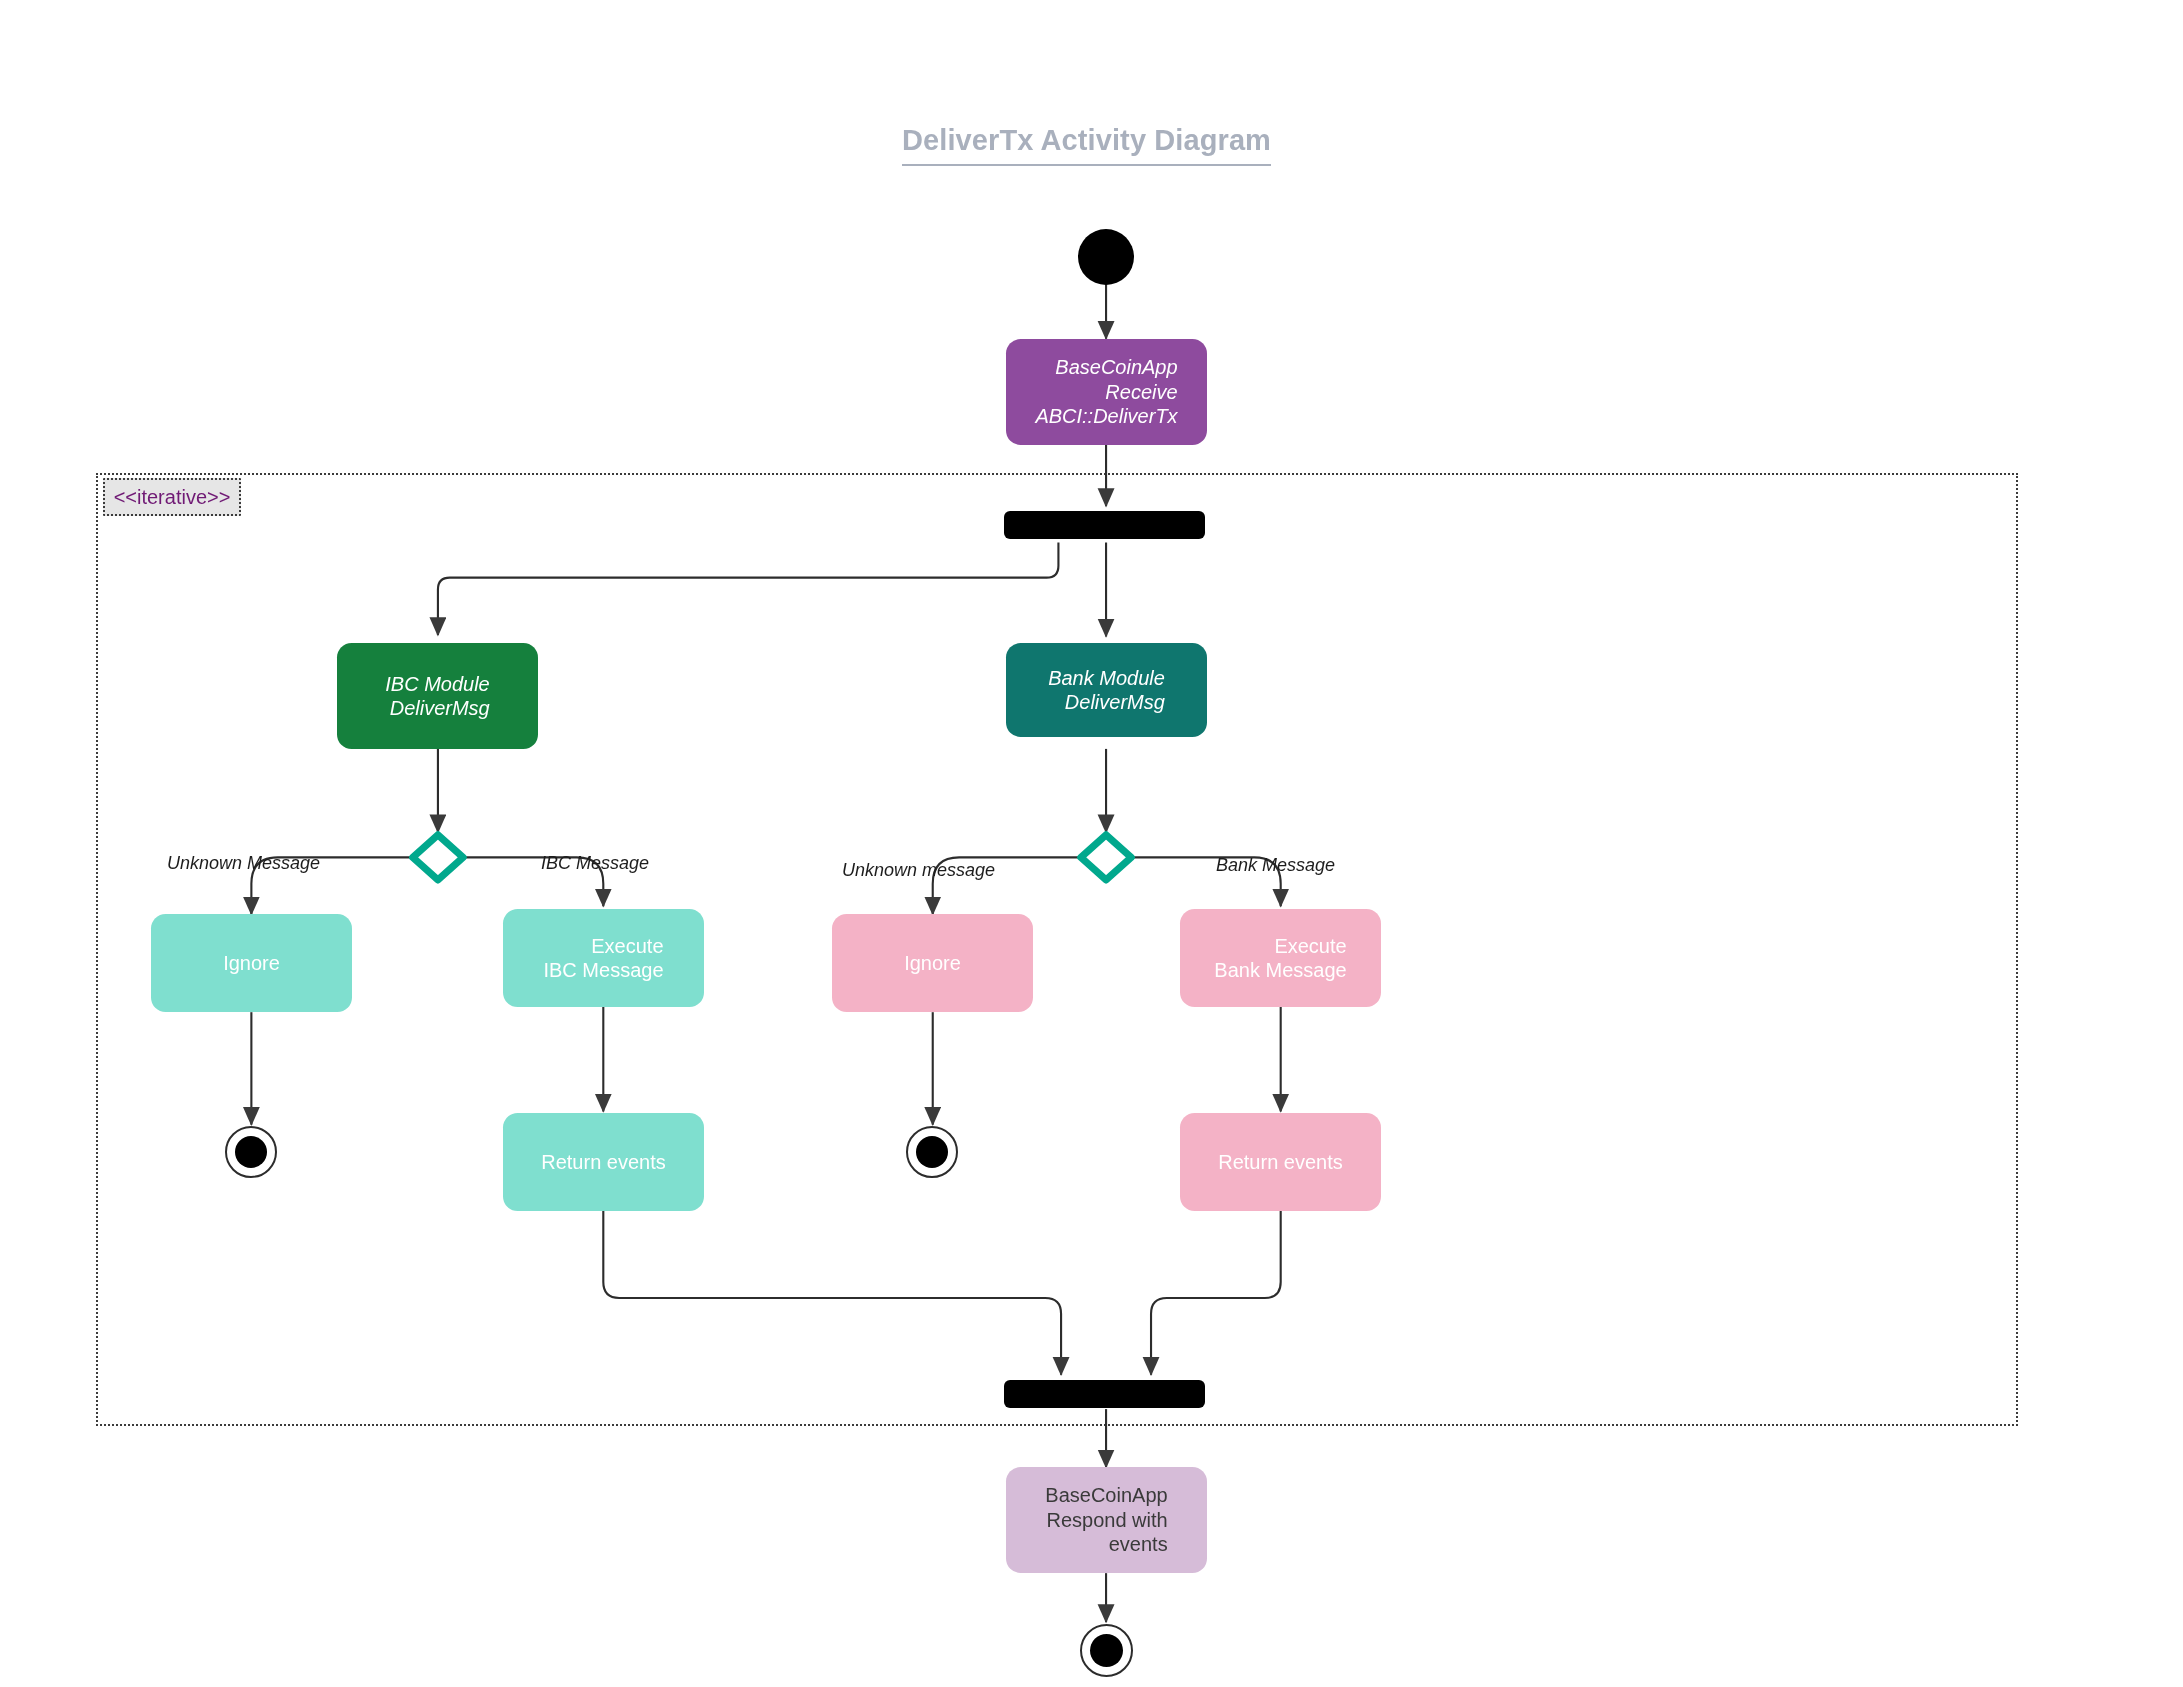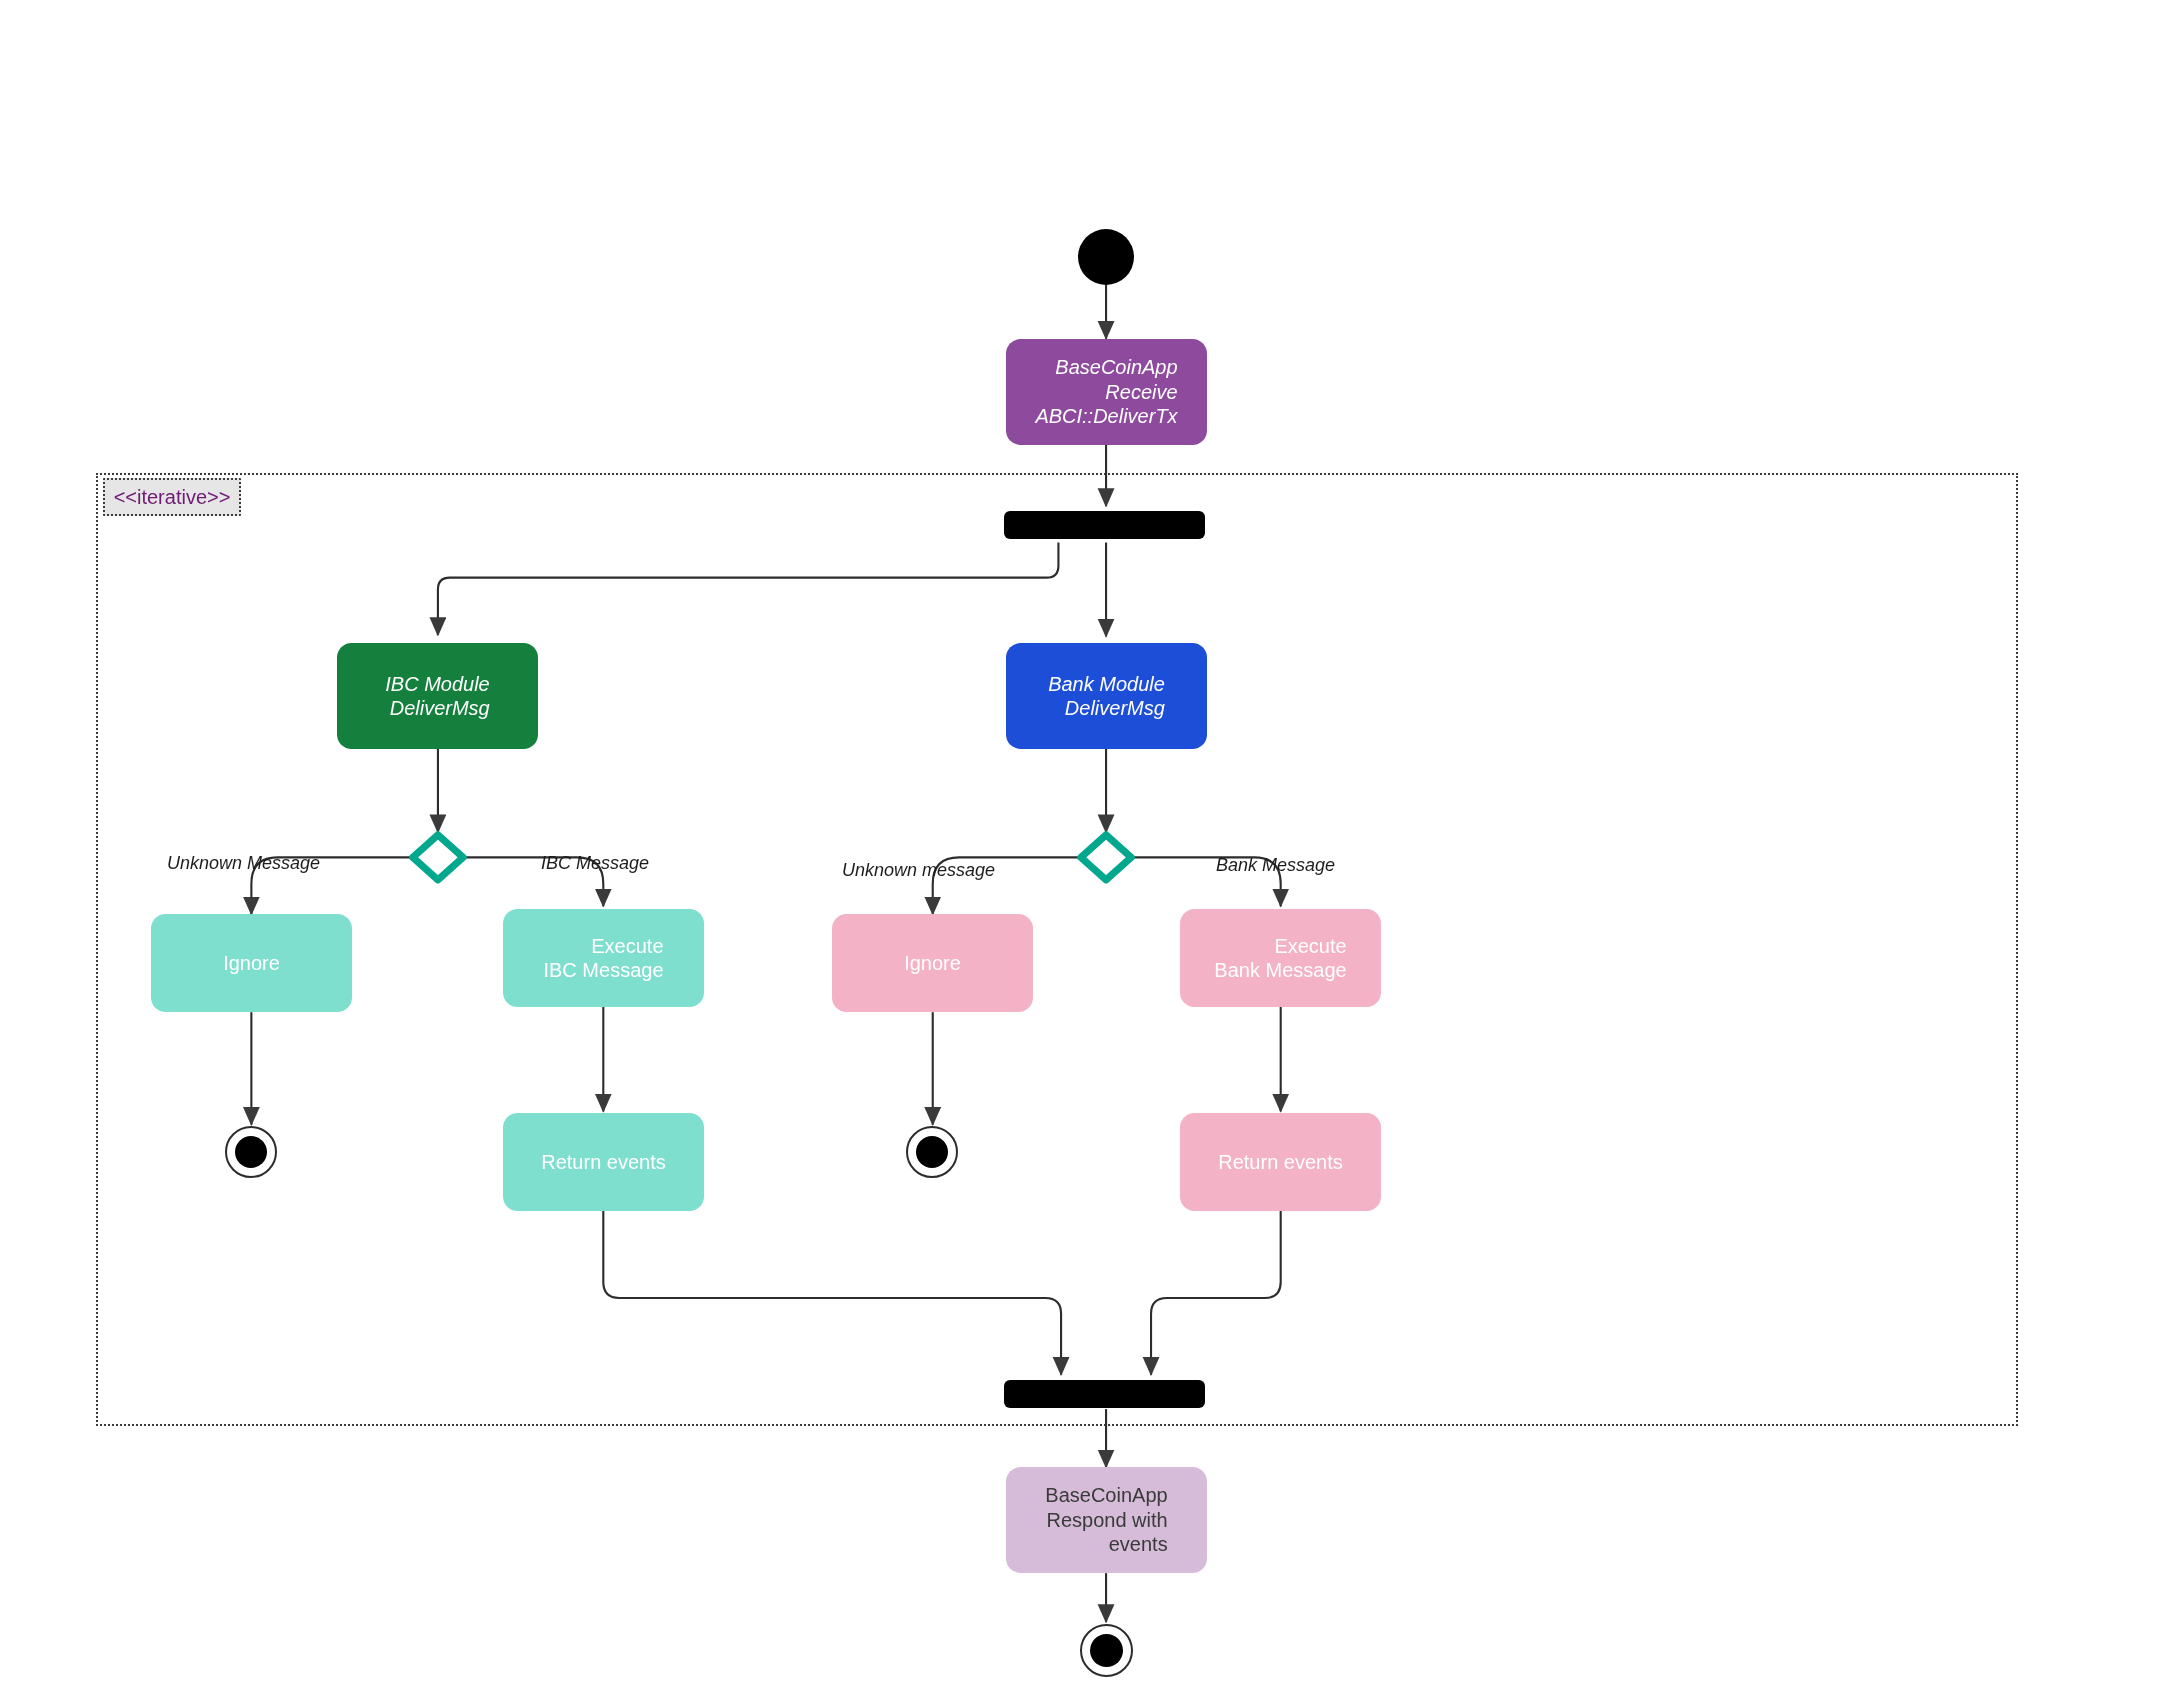--- a/index.html
+++ b/index.html
@@ -100,20 +100,21 @@
     position: absolute;
     background: #000000;
     border-radius: 6px;
   }
 </style>
 </head>
 <body>
 
 <div id="canvas">
 
+  <div class="title" style="left:902px; top:124px;">DeliverTx Activity Diagram</div>
 
   <div class="frame" style="left:96px; top:473px; width:1922px; height:953px;"></div>
   <div class="frame-tag" style="left:103px; top:478px; width:138px; height:38px;">&lt;&lt;iterative&gt;&gt;</div>
 
   <svg class="layer-svg" viewBox="0 0 3300 2550">
     <defs>
       <marker id="arrow" markerWidth="10" markerHeight="10" refX="8.4" refY="4" orient="auto" markerUnits="strokeWidth">
         <path d="M0,0 L9,4 L0,8 z" fill="#3a3a3a"></path>
       </marker>
     </defs>
@@ -168,22 +169,22 @@
               background:#8e4b9e; color:#ffffff; font-size:20px; font-style:italic;">BaseCoinApp
 Receive
 ABCI::DeliverTx</div>
 
   <div class="bar" style="left:1004px; top:511px; width:201px; height:28px;"></div>
 
   <div class="node" style="left:337px; top:643px; width:201px; height:106px;
               background:#15803d; color:#ffffff; font-size:20px; font-style:italic;">IBC Module
 DeliverMsg</div>
 
-  <div class="node" style="left:1006px; top:643px; width:201px; height:106px;
-              background:#1d4ed8; color:#ffffff; font-size:20px; font-style:italic;">Bank Module
+  <div class="node" style="left:1006px; top:643px; width:201px; height:94px;
+              background:#0f766e; color:#ffffff; font-size:20px; font-style:italic;">Bank Module
 DeliverMsg</div>
 
   <div class="edge-label" style="left:167px; top:853px;">Unknown Message</div>
   <div class="edge-label" style="left:541px; top:853px;">IBC Message</div>
   <div class="edge-label" style="left:842px; top:860px;">Unknown message</div>
   <div class="edge-label" style="left:1216px; top:855px;">Bank Message</div>
 
   <div class="node" style="left:151px; top:914px; width:201px; height:98px;
               background:#7fdfcf; color:#ffffff; font-size:20px;">Ignore</div>
 

